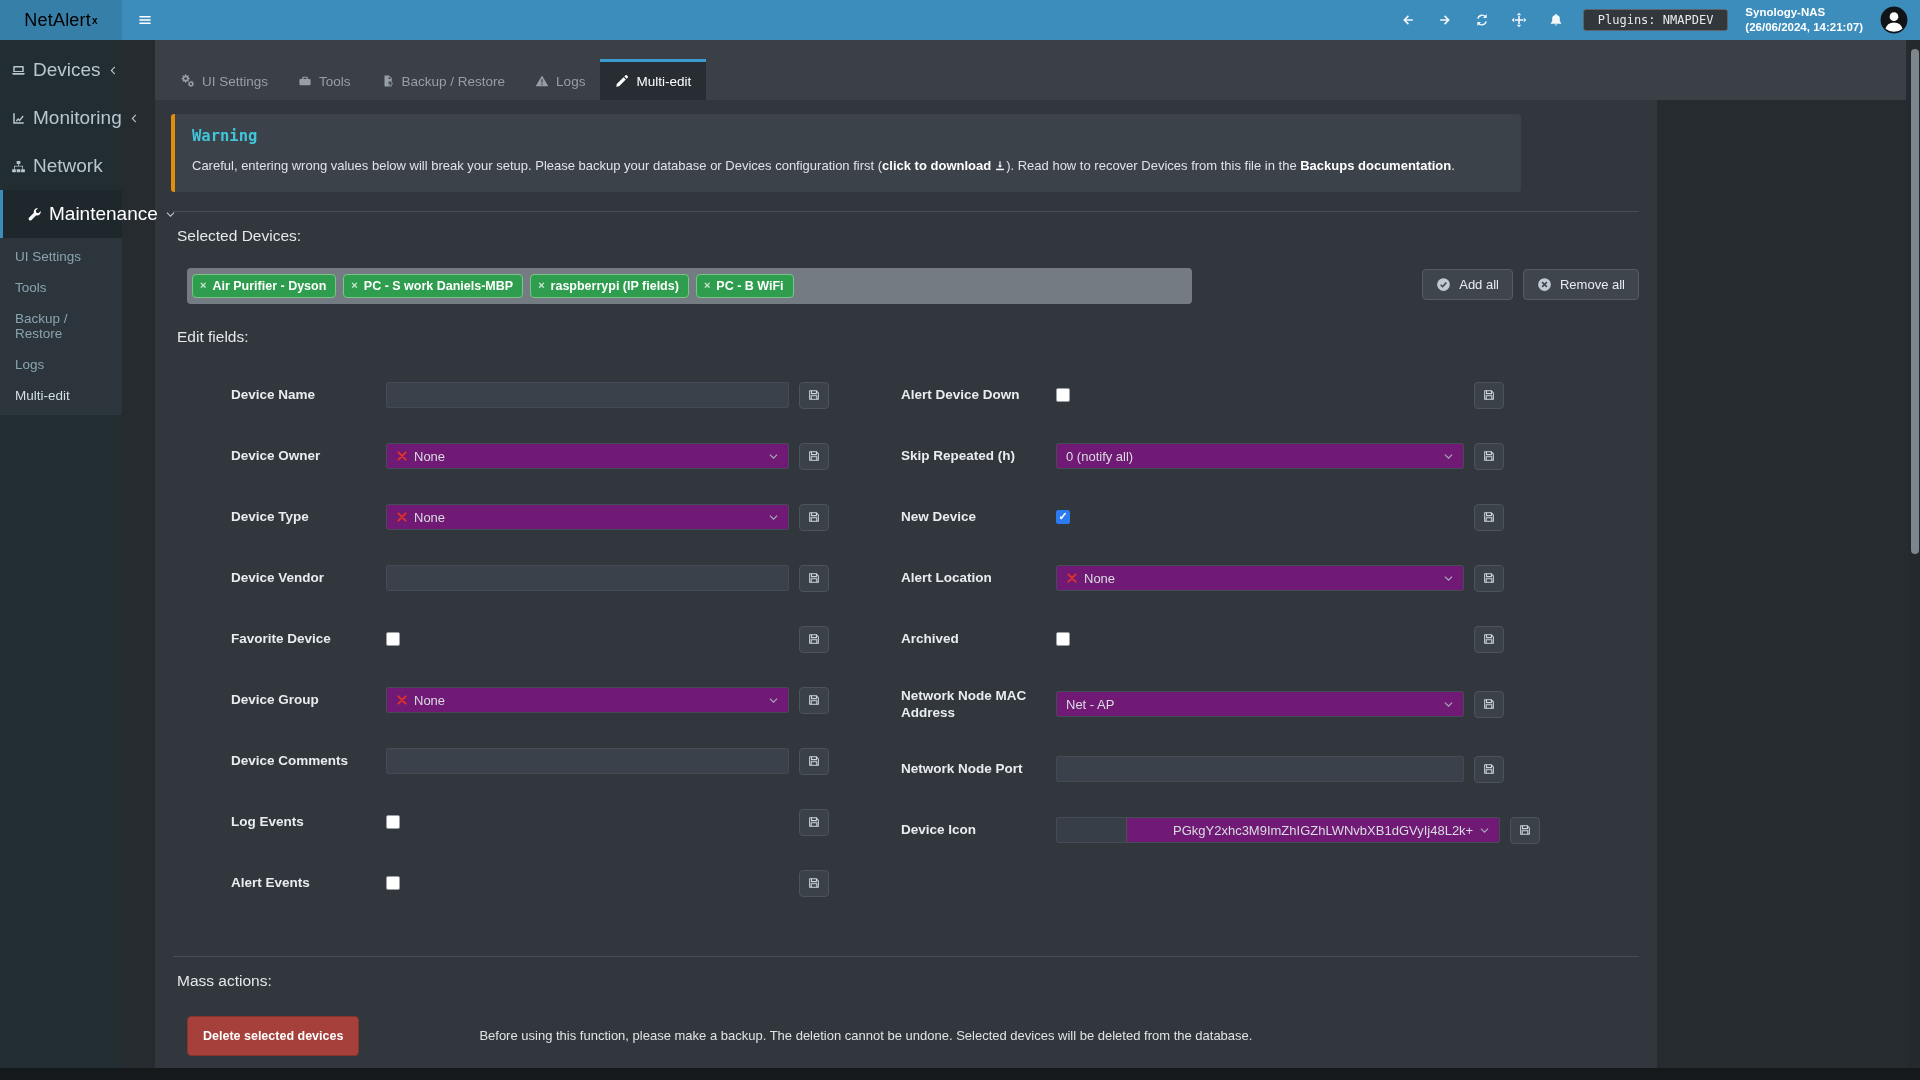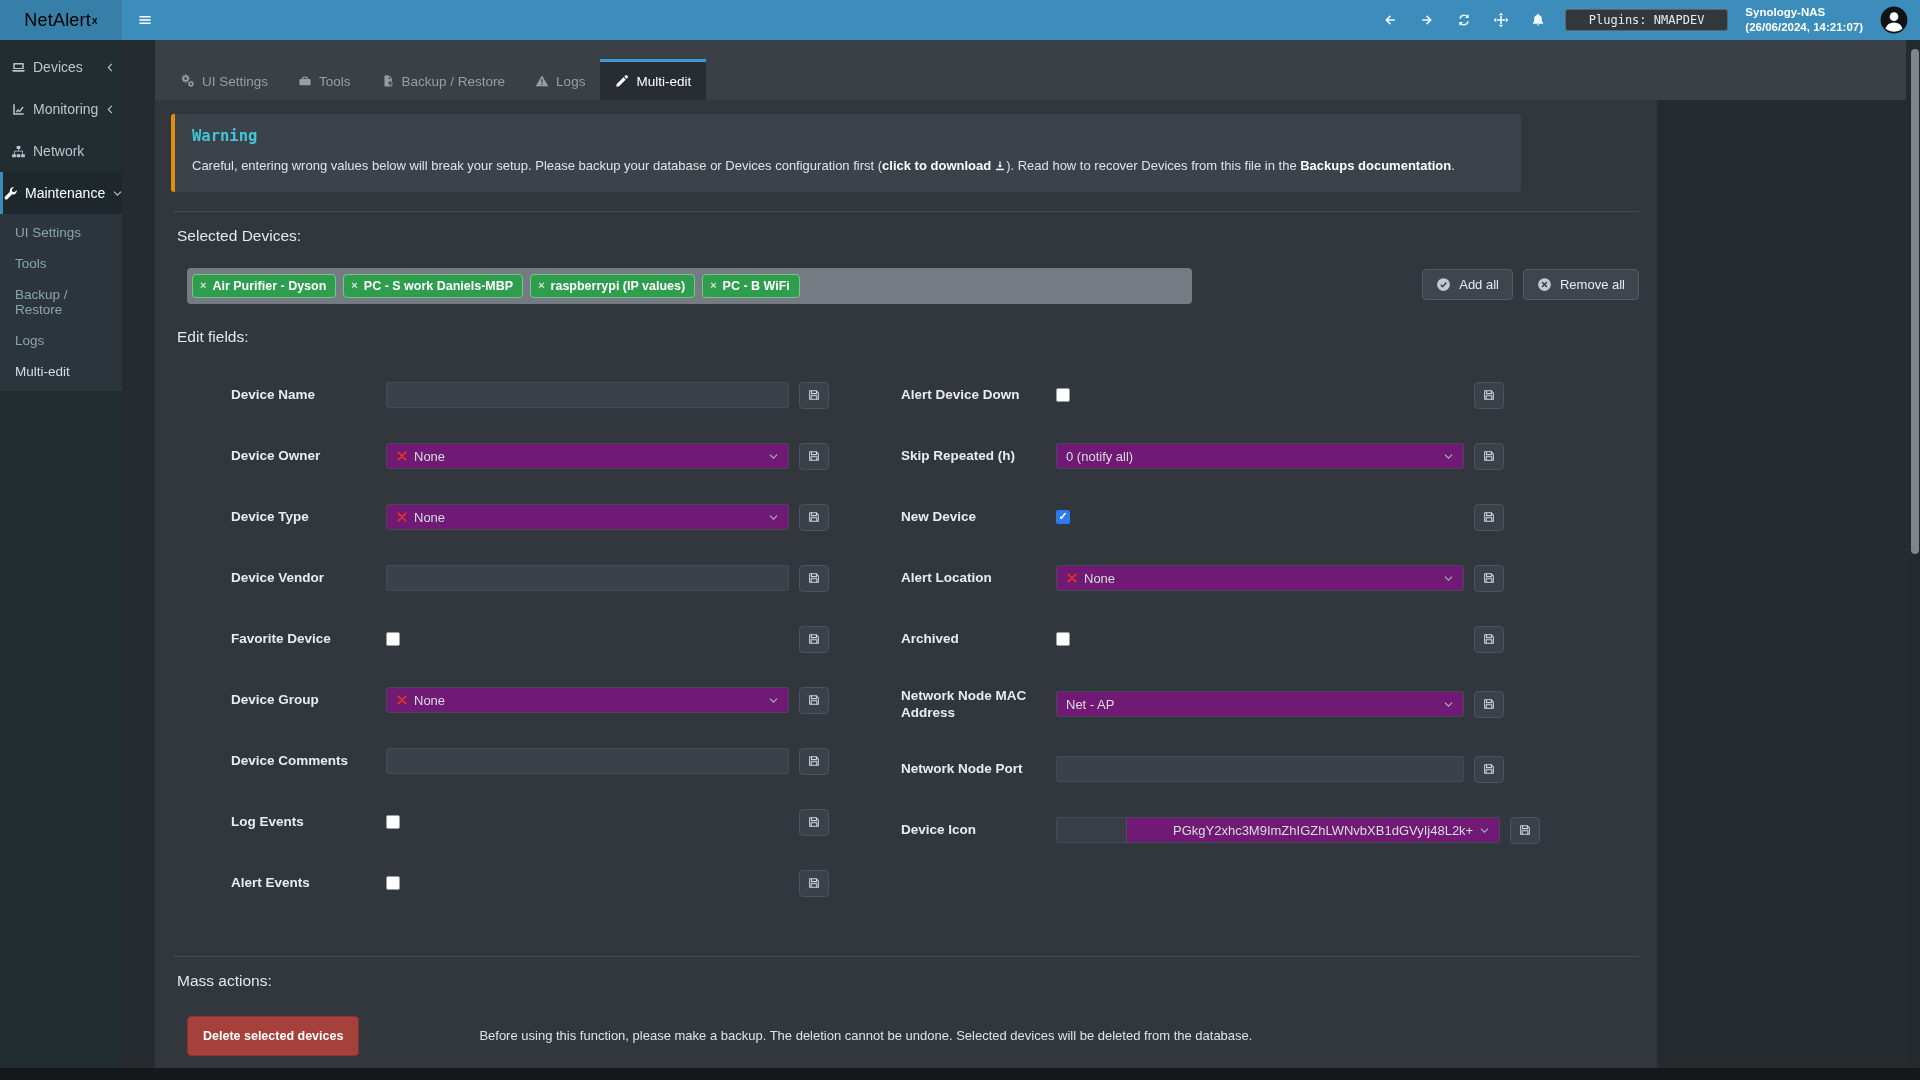--- a/index.html
+++ b/index.html
@@ -8,31 +8,31 @@
 
   
   .topbar { position:absolute; top:0; left:0; right:0; height:40px; display:flex; z-index:30; }
   .logo { width:122px; background:#367fa9; color:#000000; font-size:18px; display:flex; align-items:center; justify-content:center; letter-spacing:.2px; }
   .logo .lt { font-weight:300; } .logo .bd { font-weight:400; }
   .logo sup { font-size:10px; font-weight:700; margin-left:1px; }
   .navbar { flex:1; background:#3c8dbc; display:flex; align-items:center; color:#f3f7fa; }
   .burger { width:46px; height:40px; background:transparent; border:none; color:#fff; display:flex; align-items:center; justify-content:center; cursor:pointer; }
   .nav-right { margin-left:auto; display:flex; align-items:center; gap:17px; padding-right:12px; }
   .nav-ic { background:none; border:none; color:#f3f7fa; width:20px; height:20px; display:flex; align-items:center; justify-content:center; cursor:pointer; }
-  .plug-badge { font-family:"DejaVu Sans Mono", monospace; font-size:12px; color:#e8ebee; background:#32373c; border:1px solid #5c6369; border-radius:3px; padding:3px 23px; white-space:nowrap; }
+  .plug-badge { font-family:"DejaVu Sans Mono", monospace; font-size:12px; color:#e8ebee; background:#32373c; border:1px solid #5c6369; border-radius:3px; padding:3px 14px; white-space:nowrap; }
   .host { font-size:11.5px; font-weight:700; line-height:1.3; color:#fff; }
   .avatar { width:28px; height:28px; border-radius:50%; overflow:hidden; cursor:pointer; flex:0 0 auto; }
 
   
   .sidebar { position:absolute; top:40px; left:0; bottom:0; width:122px; background:#222d32; z-index:20; }
   .smenu { list-style:none; padding-top:6px; }
-  .sitem { display:flex; align-items:center; gap:7px; padding:13px 6px 13px 11px; color:#b8c7ce; font-size:14px; cursor:pointer; }
+  .sitem { display:flex; align-items:center; gap:7px; padding:13px 6px 13px 11px; color:#b8c7ce; font-size:19px; cursor:pointer; }
   .sitem .ic { flex:0 0 auto; }
   .sitem .chev { margin-left:auto; color:#b8c7ce; }
-  .sitem.active { background:#1e282c; border-left:3px solid #3c8dbc; padding-left:0; color:#fff; }
+  .sitem.active { background:#1e282c; border-left:3px solid #3c8dbc; padding-left:24px; color:#fff; }
   .submenu { background:#2c353b; list-style:none; padding:3px 0 4px; }
   .subitem { display:block; padding:8px 6px 8px 15px; color:#8aa4af; font-size:13.5px; cursor:pointer; }
   .subitem.active { color:#d4dee2; }
 
   
   .content { position:absolute; top:40px; left:122px; right:0; bottom:0; background:#262b2f; }
   .tabstrip { margin-left:33px; margin-right:14px; height:60px; background:#3a4046; display:flex; align-items:flex-end; padding-left:11px; }
   .tab { display:flex; align-items:center; gap:7px; height:41px; padding:0 15px; color:#969fa8; font-size:13.5px; border-top:3px solid transparent; cursor:pointer; }
   .tab.active { background:#282d33; border-top-color:#3e9bd2; color:#fff; }
 
@@ -351,21 +351,21 @@
           <span class="tag">
               <span class="x">×</span>
               <span>Air Purifier - Dyson</span>
             </span>
           <span class="tag">
               <span class="x">×</span>
               <span>PC - S work Daniels-MBP</span>
             </span>
           <span class="tag">
               <span class="x">×</span>
-              <span>raspberrypi (IP values)</span>
+              <span>raspberrypi (IP fields)</span>
             </span>
           <span class="tag">
               <span class="x">×</span>
               <span>PC - B WiFi</span>
             </span>
         </div>
         <div class="selbtns">
           <button class="gbtn">
               <svg class="ic i15">
                 <use href="#i-check-c"></use>

